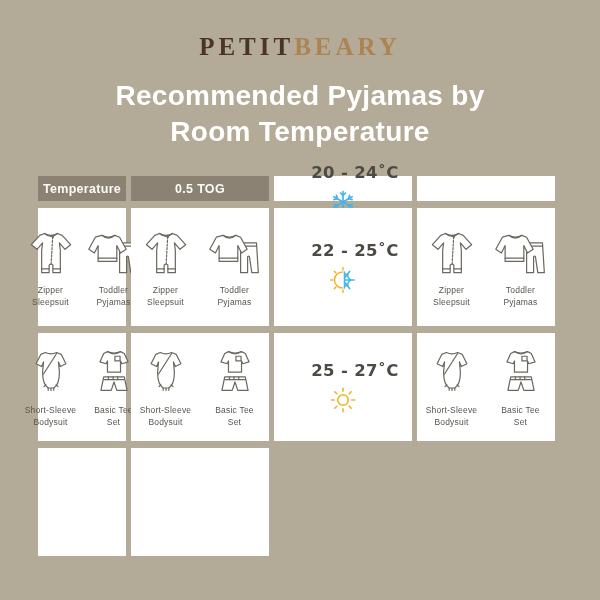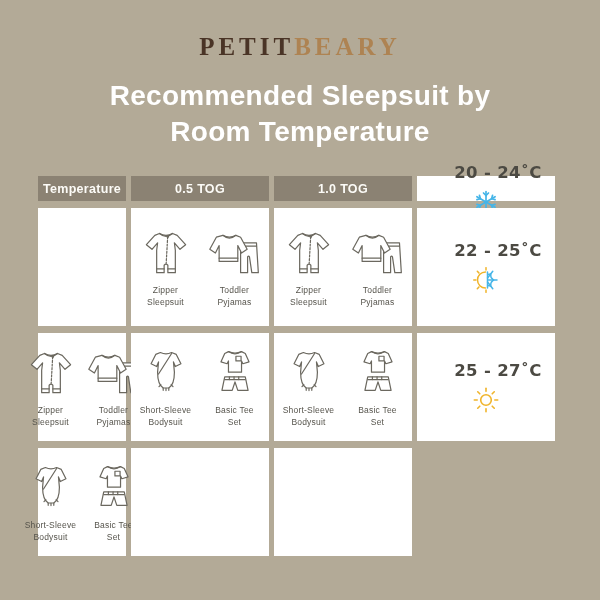--- a/index.html
+++ b/index.html
@@ -52,28 +52,27 @@
     margin-top:3px;font-size:8.5px;line-height:1.3;text-align:center;
     color:var(--label,#56544c);letter-spacing:.2px;
   }
 </style>
 </head>
 <body>
 
 <div class="logo"><span class="b1">PETIT</span><span class="b2">BEARY</span></div>
 
 <div class="title">
-  <span>Recommended Sleepsuit by</span><br>
+  <span>Recommended Pyjamas by</span><br>
   <span>Room Temperature</span>
 </div>
 
 <div class="grid" id="grid">
   <div class="hcell">Temperature</div>
   <div class="hcell">0.5 TOG</div>
-  <div class="hcell">1.0 TOG</div>
 <div class="cell tempcell">
       <div class="temp-text">20 - 24˚C</div>
       <div class="temp-icon">
         <svg width="26" height="26" viewBox="0 0 26 26" fill="none" stroke="#45b5e8" stroke-width="1.7" stroke-linecap="round" stroke-linejoin="round">
           <g transform="rotate(0 13 13)">
             <line x1="13" y1="13" x2="13" y2="2.5"></line>
             <line x1="13" y1="6.5" x2="10.5" y2="4"></line>
             <line x1="13" y1="6.5" x2="15.5" y2="4"></line>
           </g>
           <g transform="rotate(60 13 13)">

